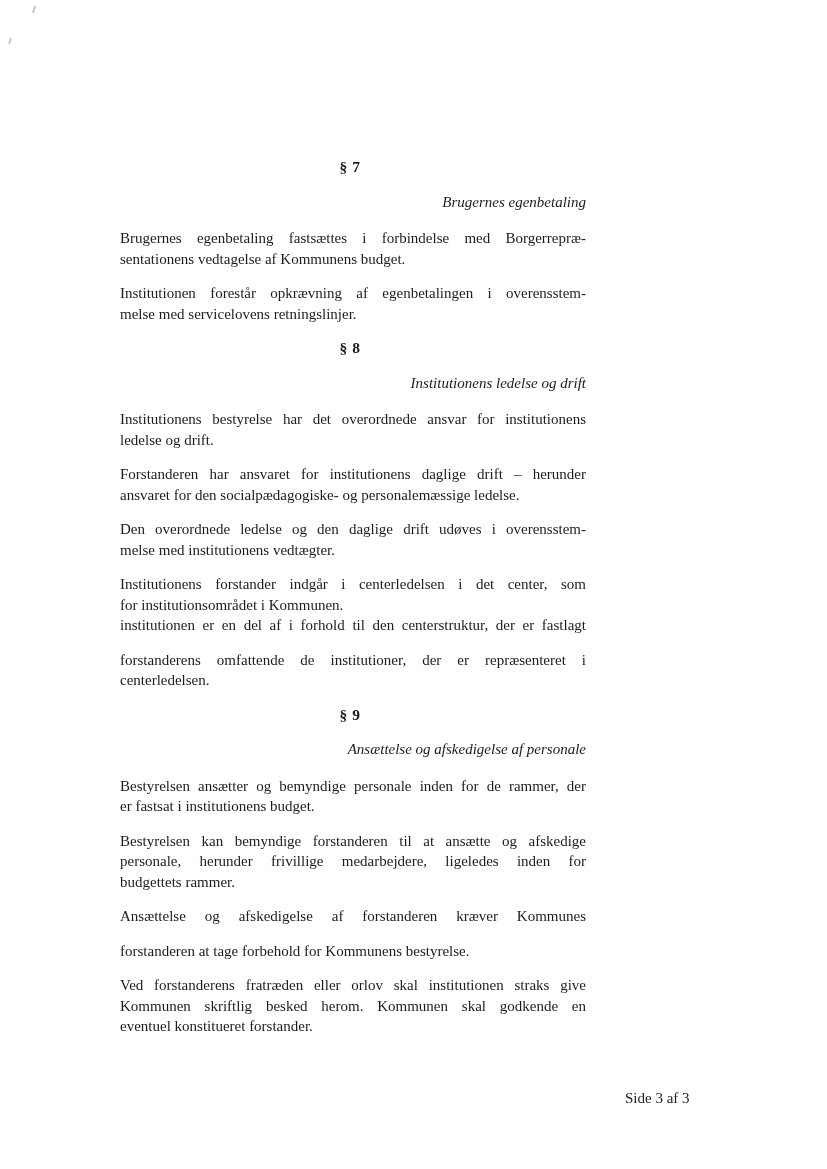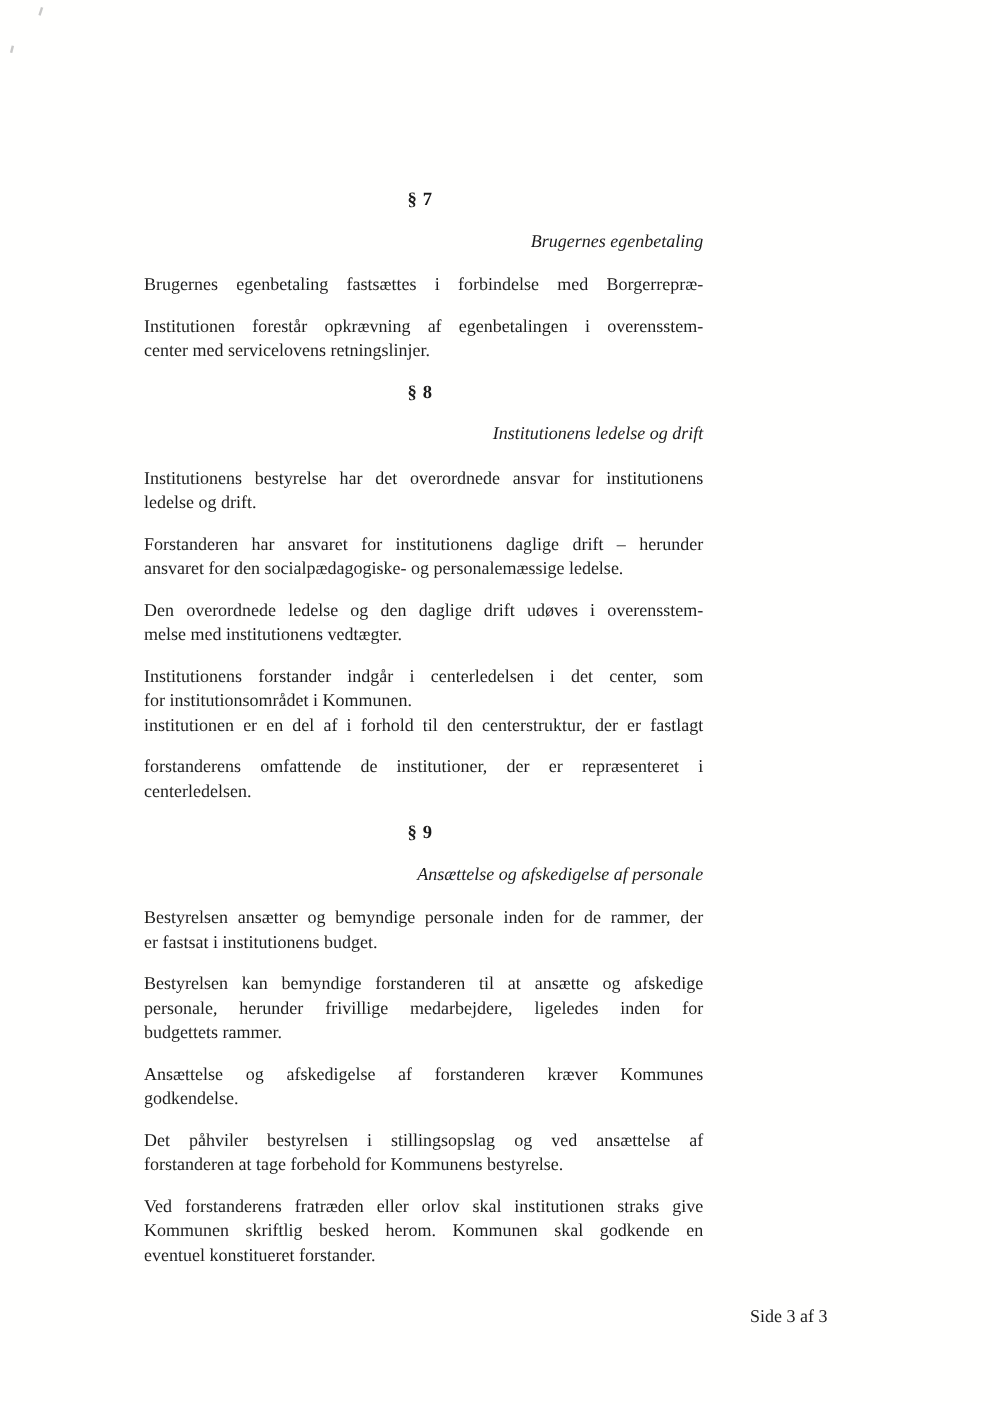--- a/index.html
+++ b/index.html
@@ -82,24 +82,25 @@
   <span class="mark-1"></span>
   <span class="mark-2"></span>
 
   <div class="doc-content">
 
     <div class="sec">
       <div class="sec-num">§ 7</div>
       <div class="sec-title">Brugernes egenbetaling</div>
       <div class="para">
           <div class="line">Brugernes egenbetaling fastsættes i forbindelse med Borgerrepræ-</div>
+          <div class="line last">sentationens vedtagelse af Kommunens budget.</div>
         </div>
       <div class="para">
           <div class="line">Institutionen forestår opkrævning af egenbetalingen i overensstem-</div>
-          <div class="line last">center med servicelovens retningslinjer.</div>
+          <div class="line last">melse med servicelovens retningslinjer.</div>
         </div>
     </div>
 
     <div class="sec">
       <div class="sec-num">§ 8</div>
       <div class="sec-title">Institutionens ledelse og drift</div>
       <div class="para">
           <div class="line">Institutionens bestyrelse har det overordnede ansvar for institutionens</div>
           <div class="line last">ledelse og drift.</div>
         </div>
@@ -129,24 +130,22 @@
           <div class="line">Bestyrelsen ansætter og bemyndige personale inden for de rammer, der</div>
           <div class="line last">er fastsat i institutionens budget.</div>
         </div>
       <div class="para">
           <div class="line">Bestyrelsen kan bemyndige forstanderen til at ansætte og afskedige</div>
           <div class="line">personale, herunder frivillige medarbejdere, ligeledes inden for</div>
           <div class="line last">budgettets rammer.</div>
         </div>
       <div class="para">
           <div class="line">Ansættelse og afskedigelse af forstanderen kræver Kommunes</div>
-          <div class="line last">godkendelse.</div>
         </div>
       <div class="para">
-          <div class="line">Det påhviler bestyrelsen i stillingsopslag og ved ansættelse af</div>
           <div class="line last">forstanderen at tage forbehold for Kommunens bestyrelse.</div>
         </div>
       <div class="para">
           <div class="line">Ved forstanderens fratræden eller orlov skal institutionen straks give</div>
           <div class="line">Kommunen skriftlig besked herom. Kommunen skal godkende en</div>
           <div class="line last">eventuel konstitueret forstander.</div>
         </div>
     </div>
 
   </div>

